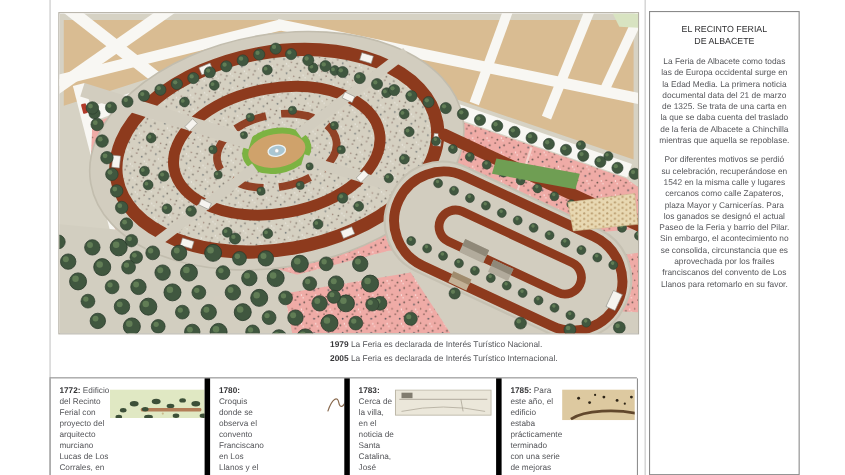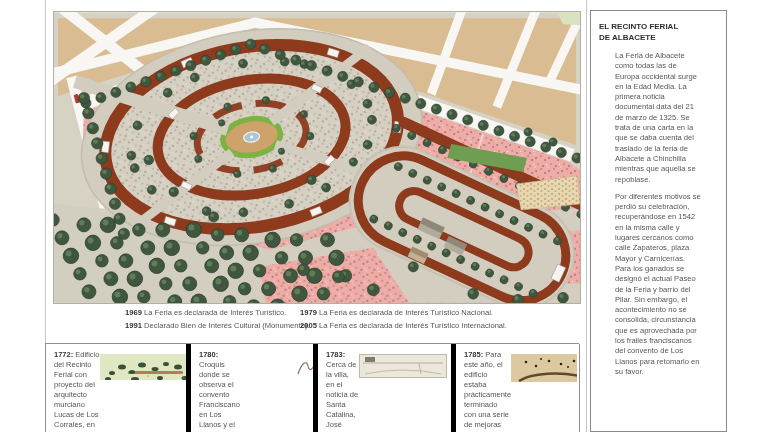--- a/index.html
+++ b/index.html
@@ -29,22 +29,22 @@
     border-left:1px solid #8f8f8f;border-right:1px solid #8f8f8f;
   }
   .cell{padding:6px 8px 0 8px;font-size:7.5px;line-height:10px;color:#55565a;display:flex;flex-direction:row;overflow:hidden}
   .cell + .cell{border-left:5px solid #000000}
   .sketch{margin-top:4px}
   .sketch svg{display:block}
   #sidebar{
     position:absolute;left:590px;top:10px;width:137px;height:422px;box-sizing:border-box;
     border:1px solid #8a8a8a;background:#fff;padding:10px 8px 0 8px;
   }
-  #sidebar .sb-title{font-size:8px;line-height:11px;font-weight:bold;text-align:left;color:#2f2f31;margin:0 0 8px}
-  #sidebar p{font-size:7.6px;line-height:10.3px;color:#56575b;margin:0 16px 7px;text-align:left}
+  #sidebar .sb-title{font-size:8px;line-height:11px;font-weight:normal;text-align:center;color:#2f2f31;margin:0 0 8px}
+  #sidebar p{font-size:7.6px;line-height:10.3px;color:#56575b;margin:0 0 7px;text-align:center}
 </style>
 </head>
 <body>
 
 <div class="vrule" style="left:45px"></div>
 <div class="vrule" style="left:586px"></div>
 
 <div id="map-frame">
   <svg id="map-svg" viewBox="0 0 527 291">
     <defs>
@@ -334,24 +334,20 @@
         <use href="#tree" xlink:href="#tree" transform="translate(420.0 282.0) scale(0.9)"></use>
         <use href="#tree" xlink:href="#tree" transform="translate(465.0 288.0) scale(0.9)"></use>
         <use href="#tree" xlink:href="#tree" transform="translate(510.0 286.0) scale(0.9)"></use>
         <use href="#tree" xlink:href="#tree" transform="translate(475.0 120.0) scale(0.7)"></use>
         <use href="#tree" xlink:href="#tree" transform="translate(500.0 130.0) scale(0.7)"></use>
       </g>
   </svg>
 </div>
 
 <div id="timeline">
-  <div class="tl-col" id="tl-left">
-    <div><span class="yr">1969</span> <span>La Feria es declarada de Interés Turístico.</span></div>
-    <div><span class="yr">1991</span> <span>Declarado Bien de Interés Cultural (Monumento).</span></div>
-  </div>
   <div class="tl-col" id="tl-right">
     <div><span class="yr">1979</span> <span>La Feria es declarada de Interés Turístico Nacional.</span></div>
     <div><span class="yr">2005</span> <span>La Feria es declarada de Interés Turístico Internacional.</span></div>
   </div>
 </div>
 
 <div id="hrule"></div>
 
 <div id="milestones">
   <div class="cell">

